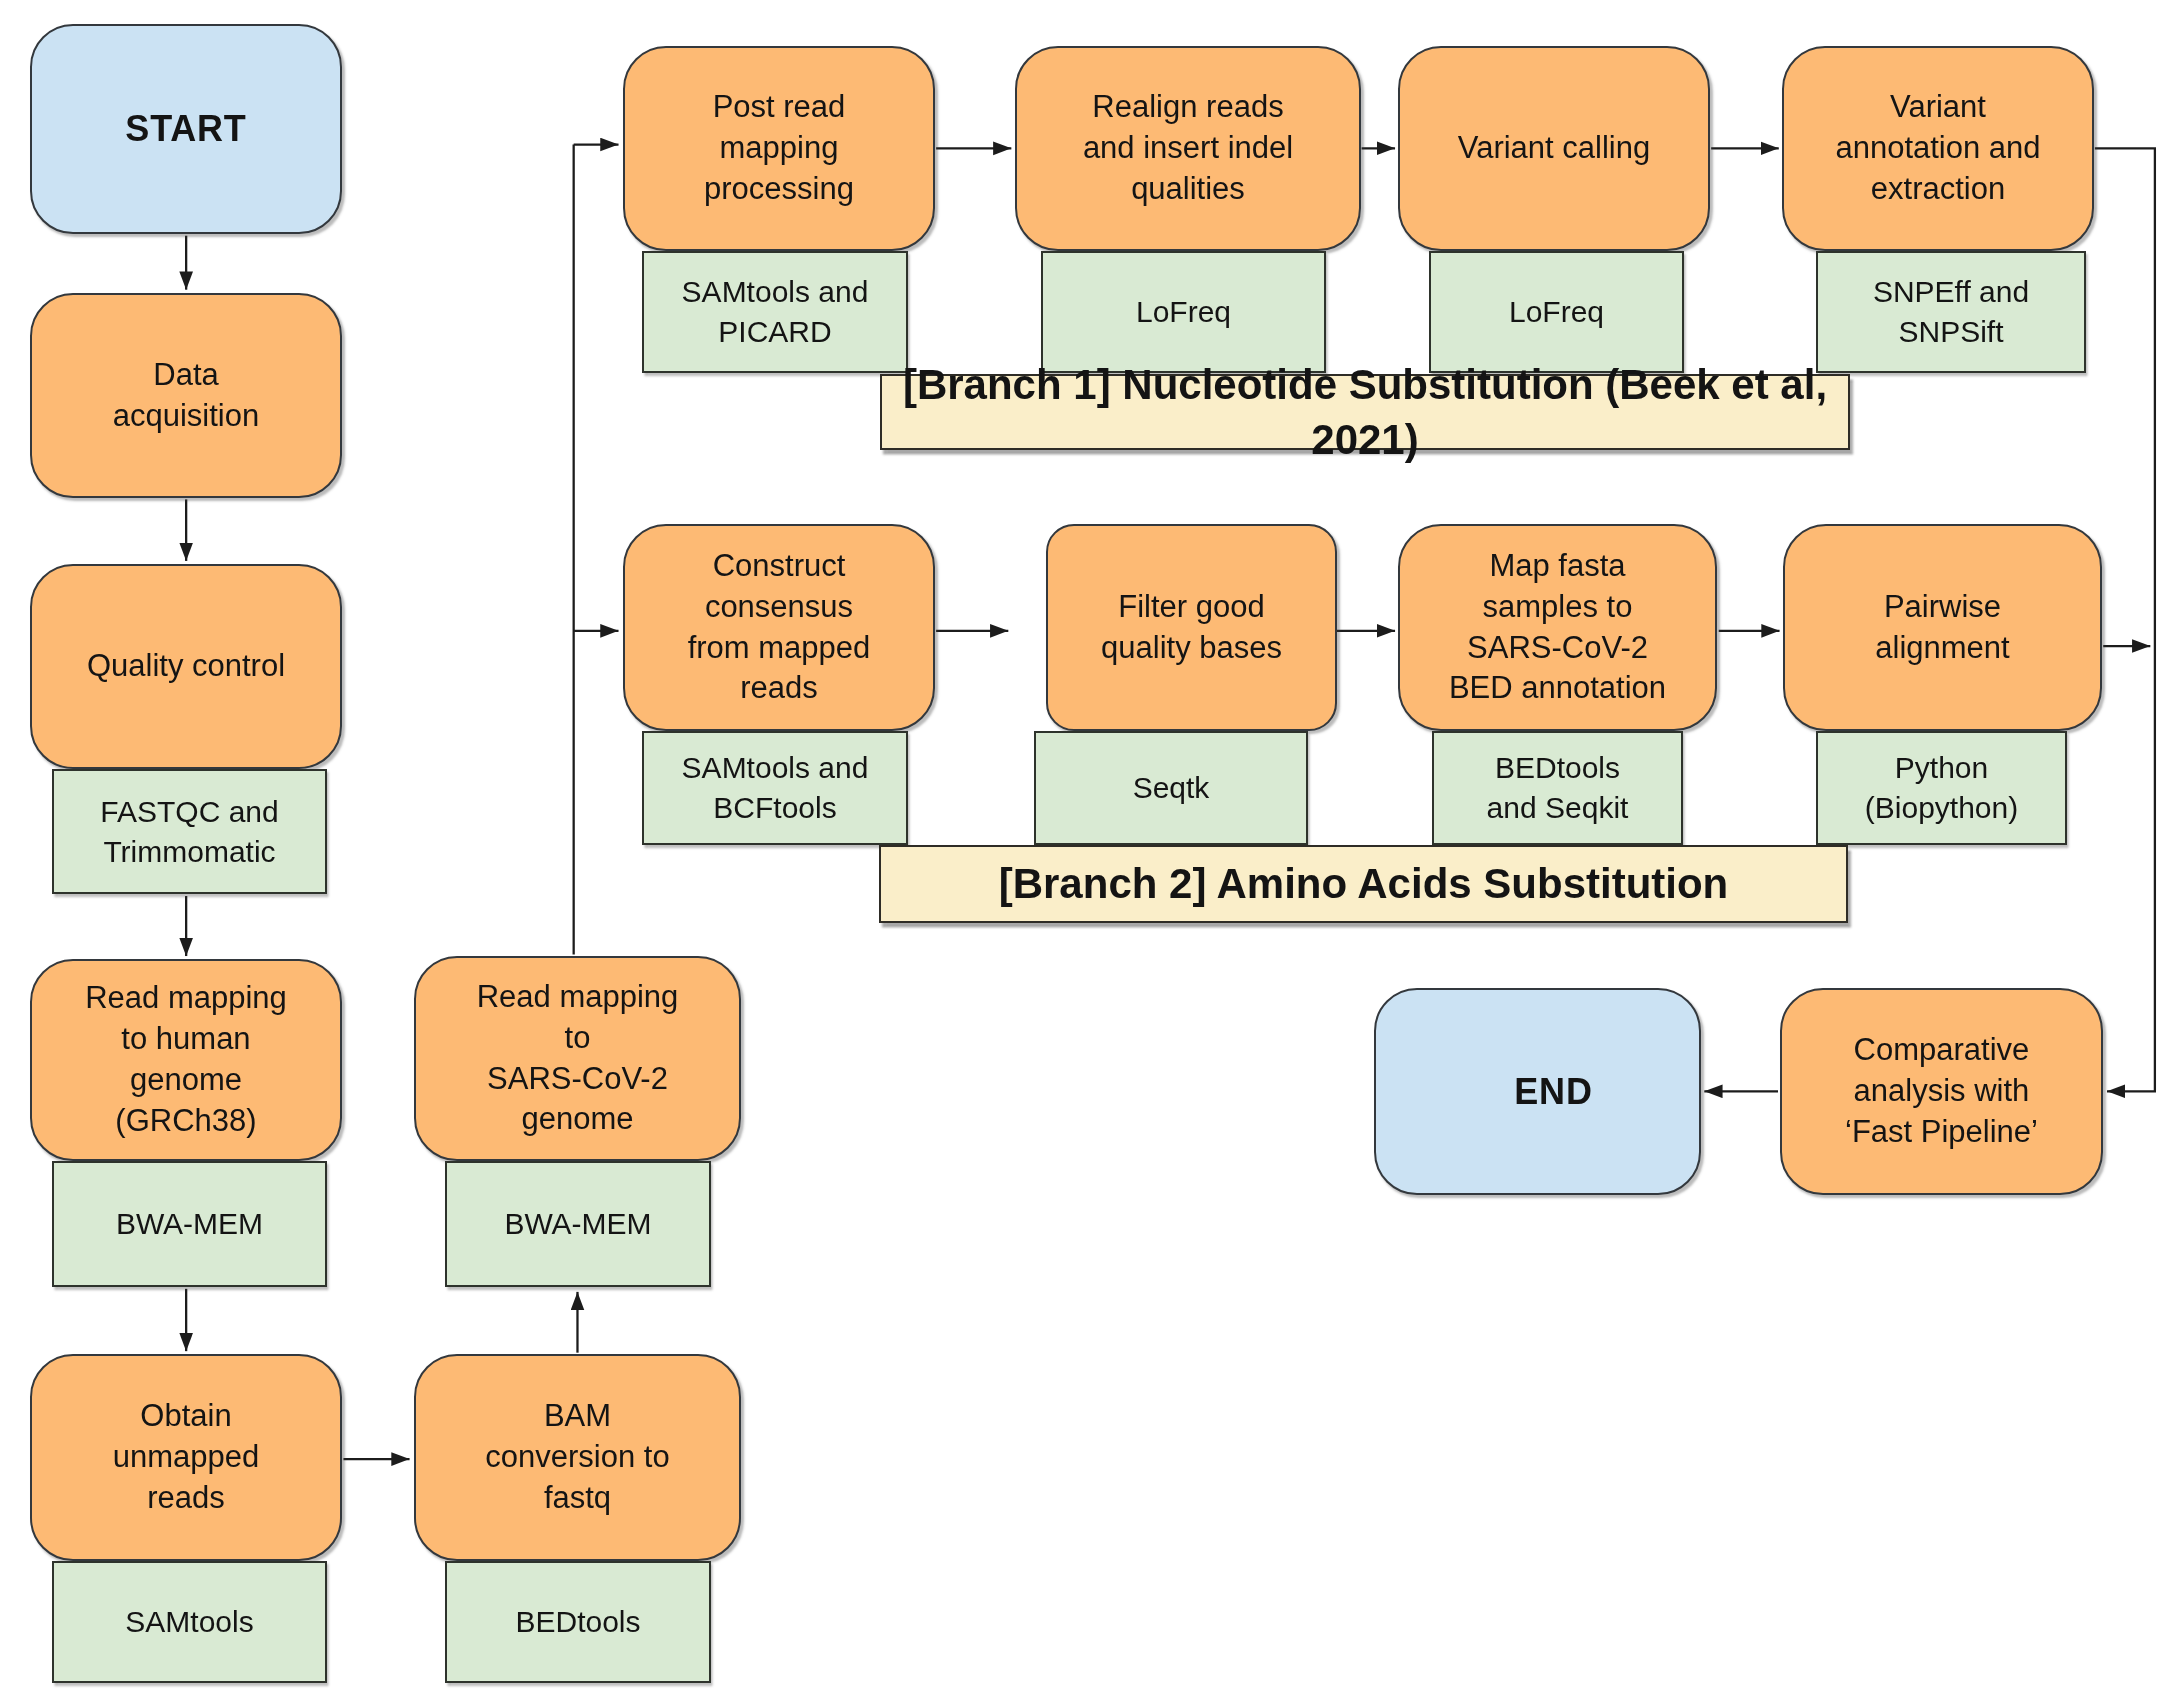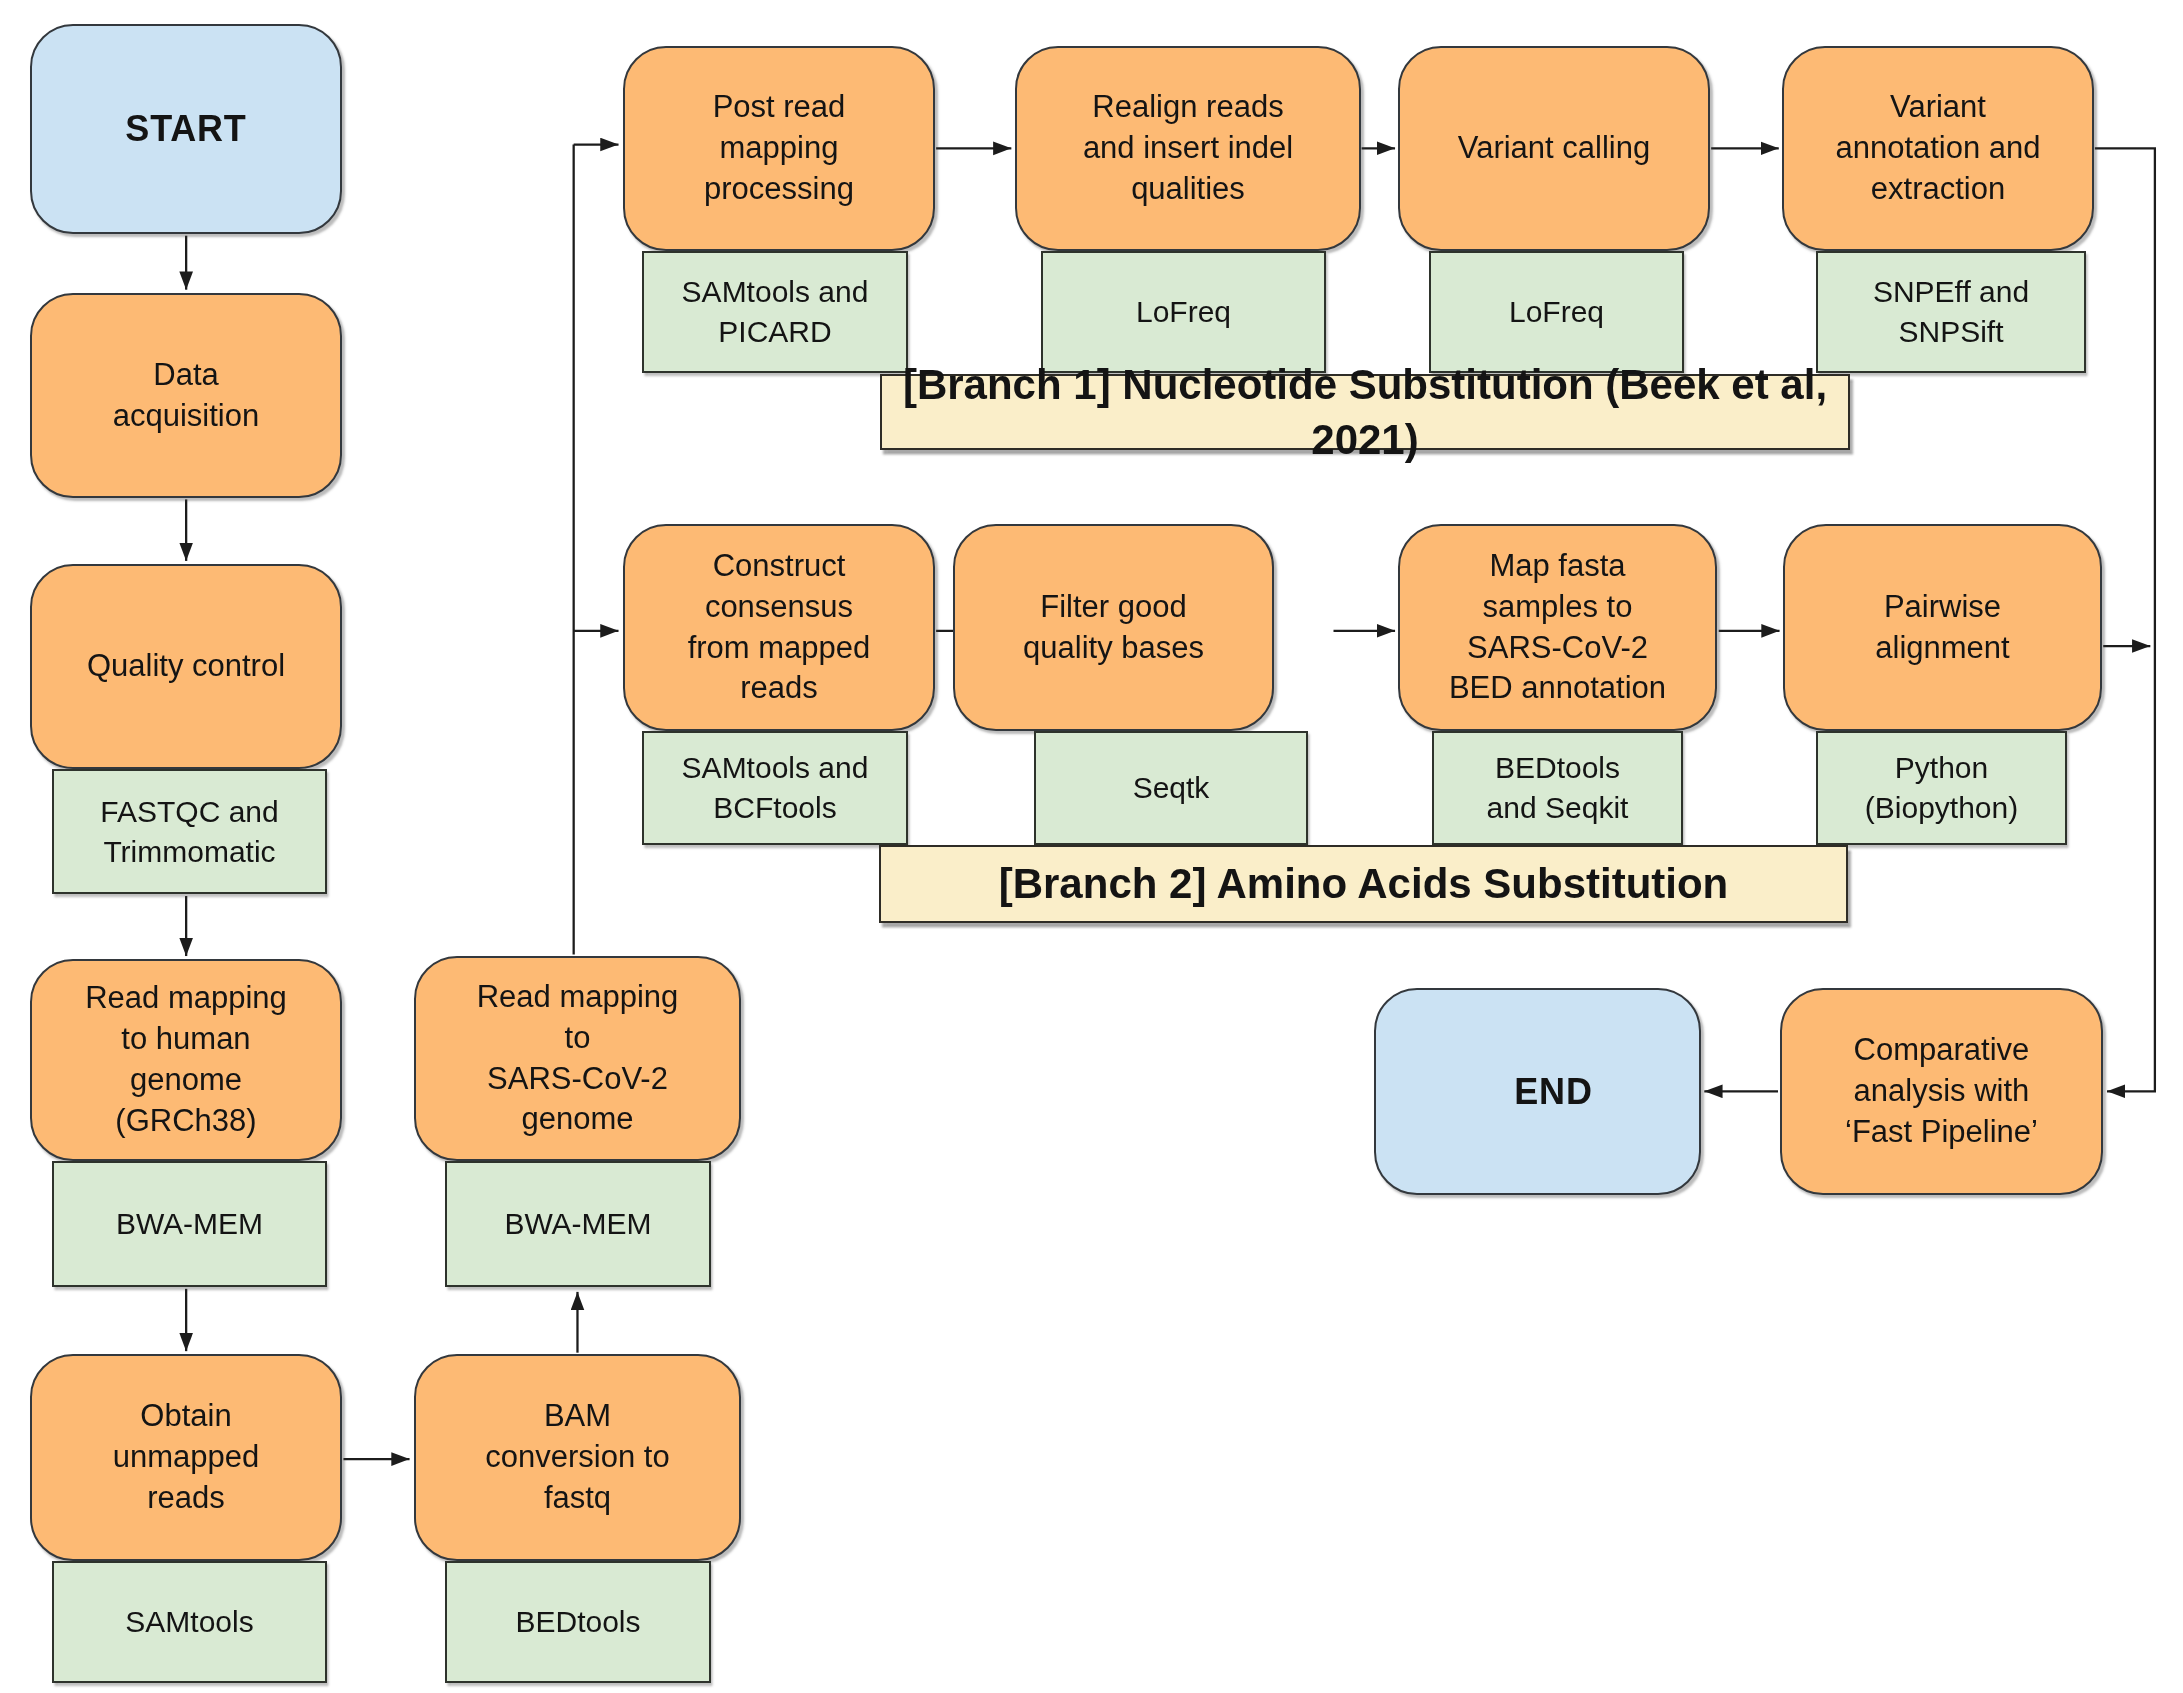--- a/index.html
+++ b/index.html
@@ -123,21 +123,21 @@
 extraction</span></div>
       <div class="node node-tool" style="left: 1816px; top: 251px; width: 270px; height: 122px;"><span>SNPEff and
 SNPSift</span></div>
       <div class="node node-branch" style="left: 880px; top: 374px; width: 970px; height: 76px;"><span>[Branch 1] Nucleotide Substitution (Beek et al, 2021)</span></div>
       <div class="node node-process" style="left: 623px; top: 524px; width: 312px; height: 207px;"><span>Construct
 consensus
 from mapped
 reads</span></div>
       <div class="node node-tool" style="left: 642px; top: 731px; width: 266px; height: 114px;"><span>SAMtools and
 BCFtools</span></div>
-      <div class="node node-process" style="left: 953px; top: 524px; width: 321px; height: 207px;"><span>Filter good
+      <div class="node node-process" style="left: 1046px; top: 524px; width: 291px; height: 207px; border-radius: 28px;"><span>Filter good
 quality bases</span></div>
       <div class="node node-tool" style="left: 1034px; top: 731px; width: 274px; height: 114px;"><span>Seqtk</span></div>
       <div class="node node-process" style="left: 1398px; top: 524px; width: 319px; height: 207px;"><span>Map fasta
 samples to
 SARS-CoV-2
 BED annotation</span></div>
       <div class="node node-tool" style="left: 1432px; top: 731px; width: 251px; height: 114px;"><span>BEDtools
 and Seqkit</span></div>
       <div class="node node-process" style="left: 1783px; top: 524px; width: 319px; height: 207px;"><span>Pairwise
 alignment</span></div>

